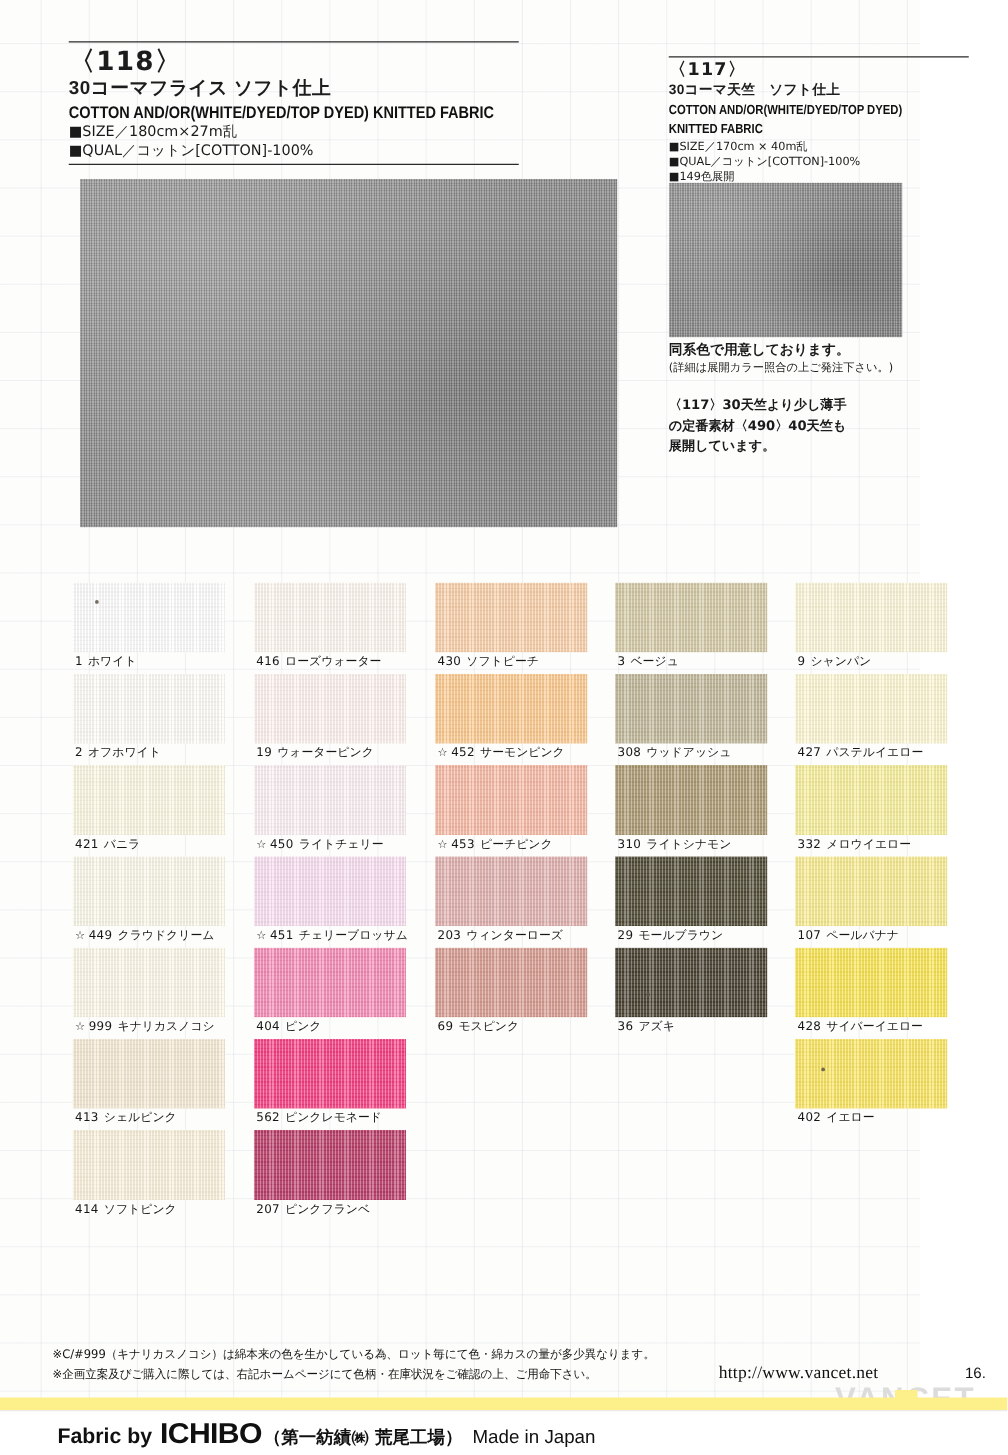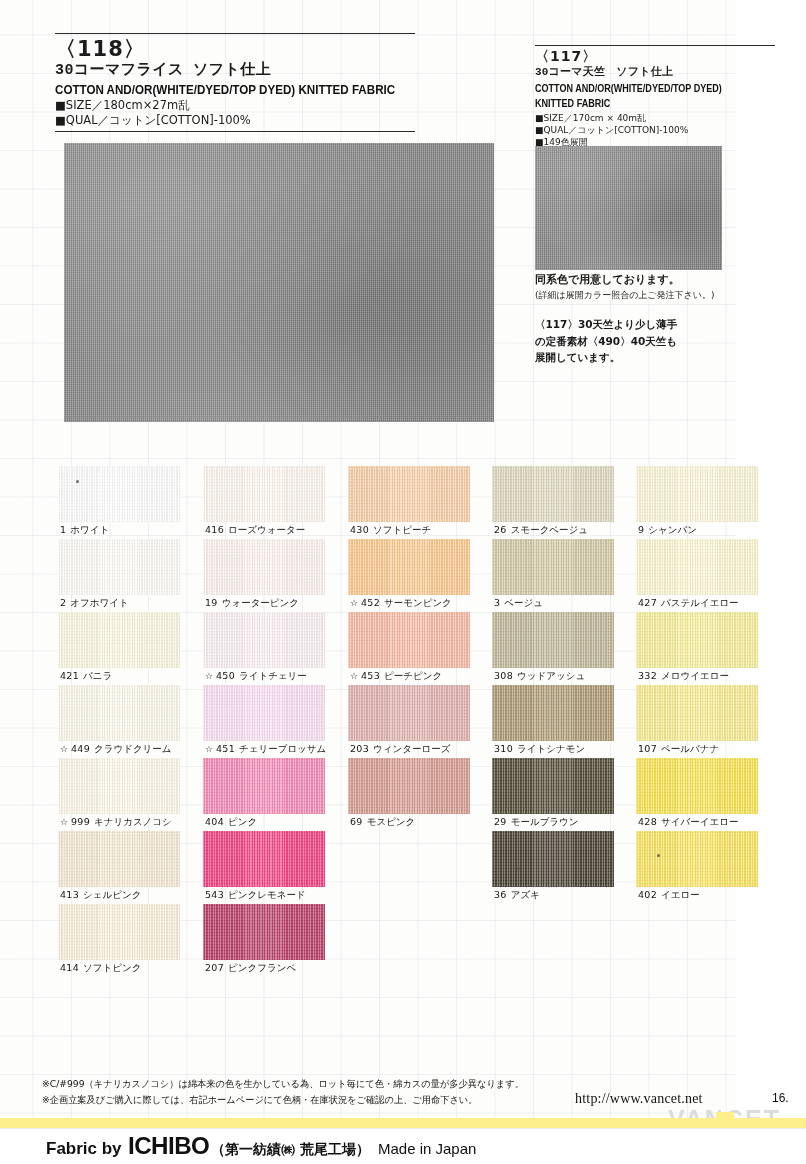--- a/index.html
+++ b/index.html
@@ -33,21 +33,21 @@
   .code-no {
     font-family: "DejaVu Sans", sans-serif;
     font-weight: 700;
     letter-spacing: 1px;
     color: #1c1c1c;
   }
   #hdr-left .code-no { font-size: 21px; line-height: 24px; margin-top: 3px; }
   #hdr-right .code-no { font-size: 14px; line-height: 17px; margin-top: 2px; }
 
   .jp-title {
-    font-family: Liberation Mono, monospace;
+    font-family: Liberation Sans, sans-serif;
     font-weight: 700;
     color: #1c1c1c;
   }
   #hdr-left .jp-title { font-size: 15px; line-height: 19px; letter-spacing: 0.4px; }
   #hdr-right .jp-title { font-size: 11px; line-height: 15px; letter-spacing: 0.2px; }
 
   .en-title {
     font-family: "Liberation Sans", sans-serif;
     font-weight: 700;
     color: #111;
@@ -312,21 +312,21 @@
         <div class="cell">
           <div class="sw pinked" title="404 ピンク" style="background-color: rgb(244, 138, 180);">
             <div class="tex"></div>
           </div>
           <div class="lbl jp"><span class="num">404</span><span class="nm">ピンク</span></div>
         </div>
         <div class="cell">
           <div class="sw pinked" title="302 ピンクレモネード" style="background-color: rgb(244, 62, 128);">
             <div class="tex"></div>
           </div>
-          <div class="lbl jp"><span class="num">543</span><span class="nm">ピンクレモネード</span></div>
+          <div class="lbl jp"><span class="num">562</span><span class="nm">ピンクレモネード</span></div>
         </div>
         <div class="cell">
           <div class="sw pinked" title="207 ピンクフランベ" style="background-color: rgb(184, 60, 103);">
             <div class="tex"></div>
           </div>
           <div class="lbl jp"><span class="num">207</span><span class="nm">ピンクフランベ</span></div>
         </div>
       </div>
       <div class="col" style="left: 348px;">
         <div class="cell">
@@ -354,26 +354,20 @@
           <div class="lbl jp"><span class="num">203</span><span class="nm">ウィンターローズ</span></div>
         </div>
         <div class="cell">
           <div class="sw pinked" title="69 モスピンク" style="background-color: rgb(214, 155, 143);">
             <div class="tex"></div>
           </div>
           <div class="lbl jp"><span class="num">69</span><span class="nm">モスピンク</span></div>
         </div>
       </div>
       <div class="col" style="left: 492px;">
-        <div class="cell">
-          <div class="sw pinked" title="26 スモークベージュ" style="background-color: rgb(221, 216, 189);">
-            <div class="tex"></div>
-          </div>
-          <div class="lbl jp"><span class="num">26</span><span class="nm">スモークベージュ</span></div>
-        </div>
         <div class="cell">
           <div class="sw pinked" title="3 ベージュ" style="background-color: rgb(211, 200, 165);">
             <div class="tex"></div>
           </div>
           <div class="lbl jp"><span class="num">3</span><span class="nm">ベージュ</span></div>
         </div>
         <div class="cell">
           <div class="sw pinked" title="308 ウッドアッシュ" style="background-color: rgb(192, 182, 152);">
             <div class="tex"></div>
           </div>

